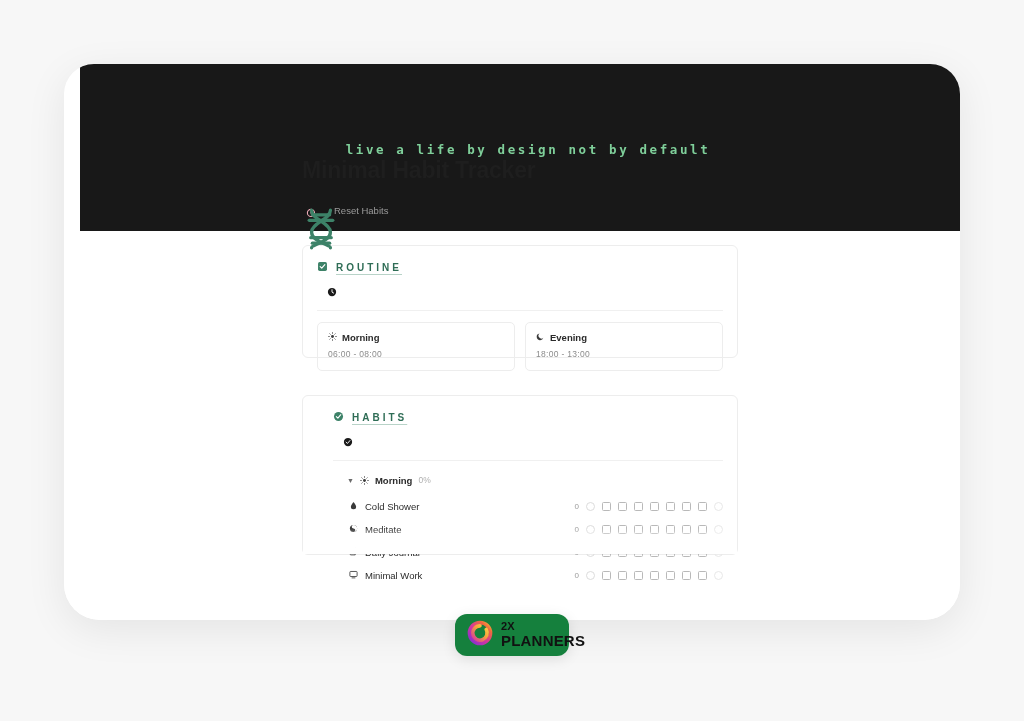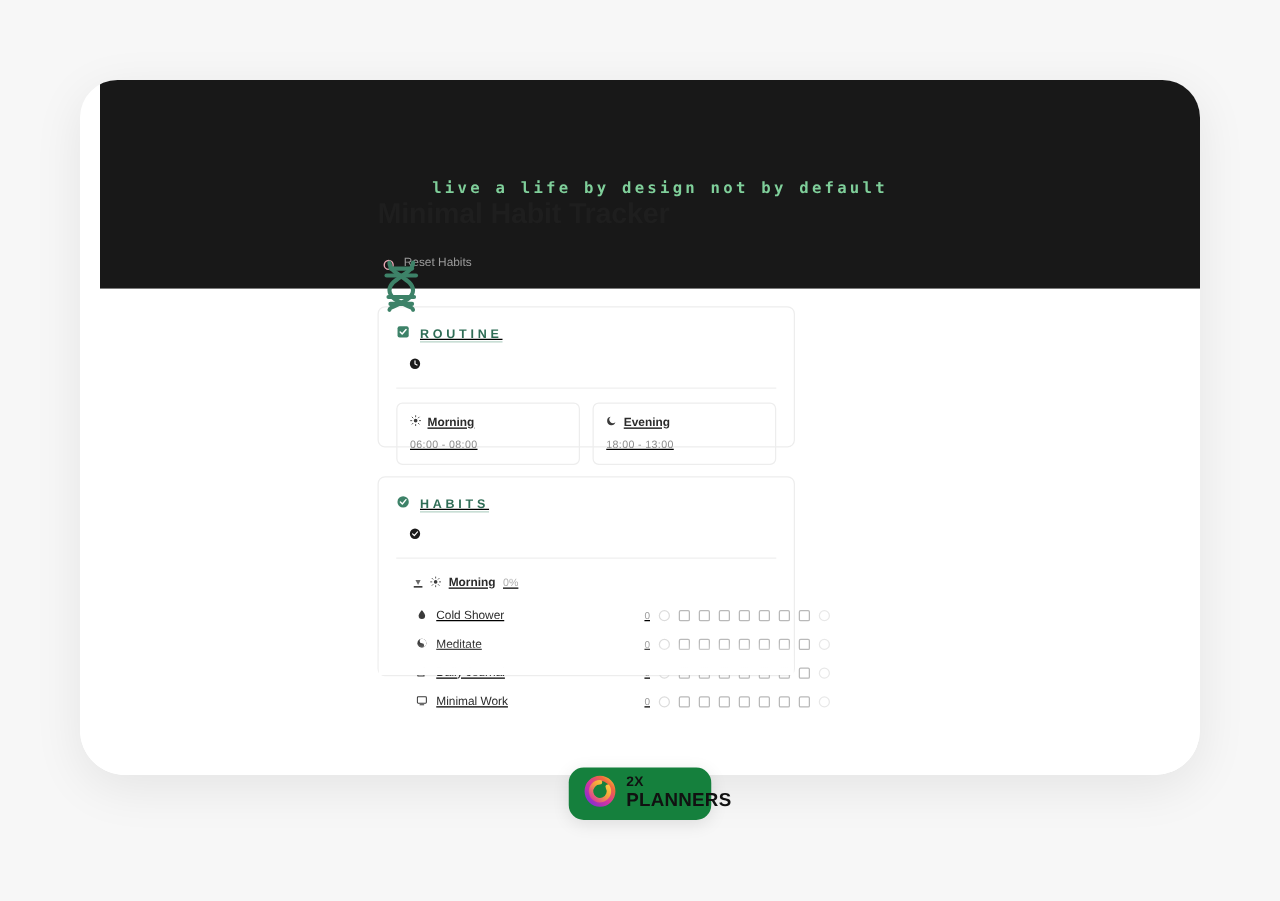--- a/index.html
+++ b/index.html
@@ -81,48 +81,47 @@
     letter-spacing: -0.2px;
   }
 
   
   #reset-habits {
     position: absolute;
     left: 238px;
     top: 138px;
     display: flex;
     align-items: center;
-    gap: 6px;
+    gap: 17px;
     padding: 3px 8px 3px 4px;
     border-radius: 4px;
     cursor: pointer;
   }
   #reset-habits .label {
     font-size: 9.5px;
     color: #9b9b9b;
   }
   .reset-icon {
     width: 11px;
     height: 11px;
     display: block;
   }
 
   
   .card {
     position: absolute;
     left: 238px;
-    width: 334px;
+    width: 436px;
     background: #ffffff;
     border: 1px solid #ededed;
     border-radius: 6px;
     box-sizing: border-box;
-    text-decoration: underline;
   }
   #routine-card { top: 181px; height: 113px; }
-  #habits-card  { top: 317px; height: 160px; }
+  #habits-card  { top: 331px; height: 160px; padding-left: 16px; }
 
   .card-head {
     display: flex;
     align-items: center;
     gap: 8px;
     padding: 12px 14px 0 14px;
   }
   .card-title {
     font-size: 10px;
     font-weight: 600;

